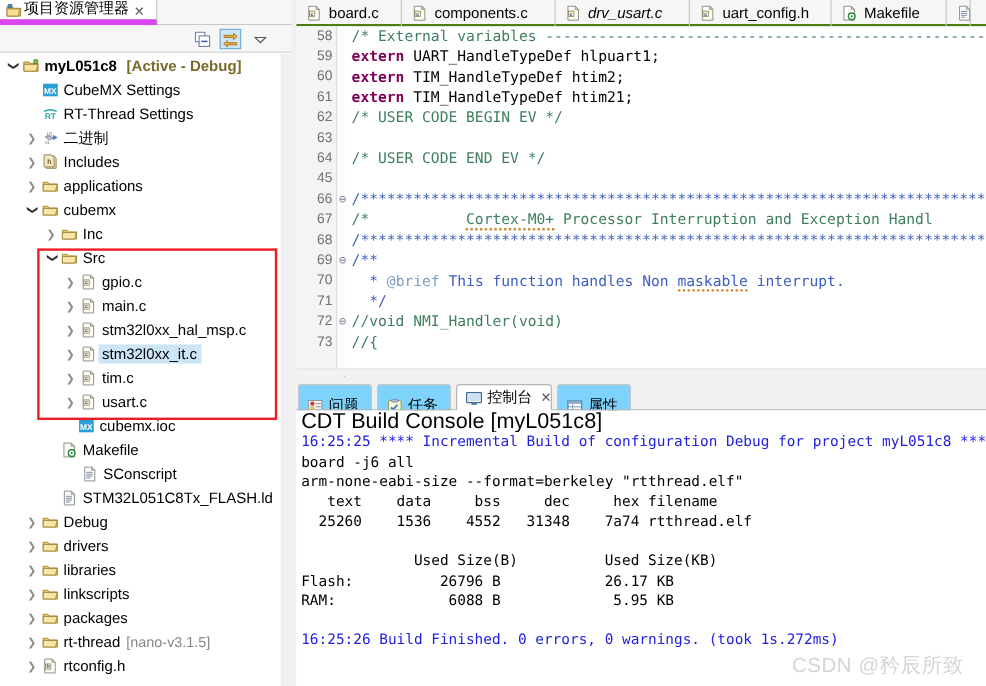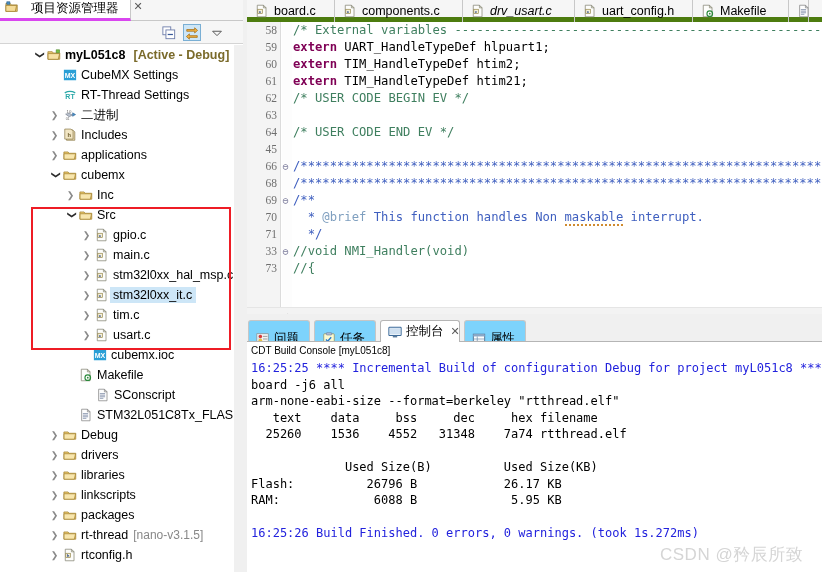--- a/index.html
+++ b/index.html
@@ -19,45 +19,44 @@
     position: absolute; left: 0; top: 0; width: 243px; height: 572px;
     background: #ffffff;
   }
   .explorer-tabbar {
     position: absolute; left: 0; top: 0; width: 243px; height: 21px;
     background: #f6f6f6;
     border-bottom: 1px solid #c8c8c8;
   }
   .explorer-tab {
     position: absolute; left: 0; top: 0; height: 21px;
-    display: flex; align-items: flex-start; gap: 12px;
+    display: flex; align-items: flex-end; gap: 1px;
     padding: 0 6px 0 5px;
     background: #ffffff;
     border-right: 1px solid #c8c8c8;
-    border-bottom: 3px solid #d946ef;
+    border-bottom: 5px solid #d946ef;
   }
   .explorer-tab .lbl { font-size: 12.5px; color: #000; white-space: nowrap; }
   .tab-x { color: #5a5a5a; font-size: 11px; margin-left: 3px; }
 
   .explorer-toolbar {
     position: absolute; left: 0; top: 21px; width: 243px; height: 23px;
     background: #f6f6f6;
     border-bottom: 1px solid #d4d4d4;
   }
   .tb-btn {
     position: absolute; top: 3px; width: 18px; height: 17px;
     display: flex; align-items: center; justify-content: center;
   }
   .tb-btn.sel { background: #cde6f7; border: 1px solid #7aafd4; }
 
   .tree {
     position: absolute; left: 0; top: 45px; width: 234px; height: 527px;
     background: #fff;
     overflow: hidden;
-    margin-left: 28px;
   }
   .row {
     position: relative; height: 20px; display: flex; align-items: center;
     white-space: nowrap; font-size: 12.5px; color: #000;
   }
   .row .arrow {
     width: 13px; display: inline-block; text-align: center;
     color: #8a8a8a; font-size: 9px; flex: 0 0 13px;
   }
   .row .arrow.open { color: #2b2b2b; }
@@ -85,21 +84,21 @@
   .vsplit {
     position: absolute; left: 243px; top: 0; width: 4px; height: 572px;
     background: #f0f0f0;
   }
 
   
   .right { position: absolute; left: 247px; top: 0; width: 575px; height: 572px; background:#f0f0f0; }
 
   .ed-tabbar {
     position: absolute; left: 0; top: 0; width: 575px; height: 22px;
-    background: #f6f6f6; border-bottom: 5px solid #4d7c0f;
+    background: #f6f6f6; border-bottom: 2px solid #4d7c0f;
   }
   .ed-tab {
     position: absolute; top: 0; height: 22px;
     display: flex; align-items: center; gap: 5px; padding: 0 8px;
     font-size: 12.5px; color: #000; white-space: nowrap;
     border-right: 1px solid #c8c8c8;
   }
 
   .editor {
     position: absolute; left: 0; top: 22px; width: 575px; height: 292px;
@@ -115,21 +114,21 @@
   }
   .code {
     position: absolute; left: 0; top: 0; width: 575px; height: 285px;
     font-family: "DejaVu Sans Mono", monospace;
     font-size: 12.2px; line-height: 17px;
     overflow: hidden;
   }
   .cline { position: relative; height: 17px; white-space: pre; }
   .cnum {
     position: absolute; left: 0; width: 30px; text-align: right;
-    color: #6e6e6e; font-family: Liberation Serif, serif; font-size: 11.5px;
+    color: #6e6e6e; font-family: Liberation Sans, sans-serif; font-size: 11.5px;
   }
   .cfold { position: absolute; left: 33px; width: 11px; text-align:center; color:#7b7b9b; font-size:10px;}
   .ctxt { position: absolute; left: 46px; }
   .kw { color: #7f0055; font-weight: bold; }
   .cm { color: #3f7f5f; }
   .cm-b { color: #3f5fbf; }
   .cm-tag { color: #7f9fbf; }
   .pl { color: #000; }
   .squiggle { border-bottom: 2px dotted #d08b2f; }
 
@@ -154,21 +153,21 @@
     font-size: 12.5px; white-space: nowrap;
     border: 1px solid #c6c6c6; border-bottom: none;
     border-top-left-radius: 3px; border-top-right-radius: 3px;
     background: #7dd3fc;
   }
   .con-tab.active { background: #ffffff; border-color: #b5b5b5; }
   .con-sep { position:absolute; left:0; top:22px; width:575px; height:1px; background:#b5b5b5;}
 
   .con-title {
     position: absolute; left: 0; top: 23px; width: 575px; height: 18px;
-    font-size: 10px; padding-left: 4px; line-height: 18px; background:#fff;
+    font-size: 18px; padding-left: 4px; line-height: 18px; background:#fff;
   }
   .con-body {
     position: absolute; left: 0; top: 41px; width: 575px; height: 212px;
     background: #ffffff;
     font-family: "DejaVu Sans Mono", monospace;
     font-size: 12px; line-height: 16.5px;
     padding-left: 4px;
   }
   .con-line { white-space: pre; height: 16.5px; }
   .con-blue { color: #2222dd; }
@@ -611,25 +610,26 @@
       <div class="code" id="code">
           <div class="cline"><span class="cnum">58</span><span class="ctxt"><span class="cm">/* External variables ---------------------------------------------------</span></span></div>
           <div class="cline"><span class="cnum">59</span><span class="ctxt"><span class="kw">extern</span><span class="pl"> UART_HandleTypeDef hlpuart1;</span></span></div>
           <div class="cline"><span class="cnum">60</span><span class="ctxt"><span class="kw">extern</span><span class="pl"> TIM_HandleTypeDef htim2;</span></span></div>
           <div class="cline"><span class="cnum">61</span><span class="ctxt"><span class="kw">extern</span><span class="pl"> TIM_HandleTypeDef htim21;</span></span></div>
           <div class="cline"><span class="cnum">62</span><span class="ctxt"><span class="cm">/* USER CODE BEGIN EV */</span></span></div>
           <div class="cline"><span class="cnum">63</span><span class="ctxt"><span class="pl"></span></span></div>
           <div class="cline"><span class="cnum">64</span><span class="ctxt"><span class="cm">/* USER CODE END EV */</span></span></div>
           <div class="cline"><span class="cnum">45</span><span class="ctxt"><span class="pl"></span></span></div>
           <div class="cline"><span class="cnum">66</span><span class="cfold">⊖</span><span class="ctxt"><span class="cm-b">/******************************************************************************</span></span></div>
+          <div class="cline"><span class="cnum">67</span><span class="ctxt"><span class="cm">/*           </span><span class="cm squiggle">Cortex-M0+</span><span class="cm"> Processor Interruption and Exception Handl</span></span></div>
           <div class="cline"><span class="cnum">68</span><span class="ctxt"><span class="cm-b">/******************************************************************************</span></span></div>
           <div class="cline"><span class="cnum">69</span><span class="cfold">⊖</span><span class="ctxt"><span class="cm-b">/**</span></span></div>
           <div class="cline"><span class="cnum">70</span><span class="ctxt"><span class="cm-b">  * </span><span class="cm-tag">@brief</span><span class="cm-b"> This function handles Non </span><span class="cm-b squiggle">maskable</span><span class="cm-b"> interrupt.</span></span></div>
           <div class="cline"><span class="cnum">71</span><span class="ctxt"><span class="cm-b">  */</span></span></div>
-          <div class="cline"><span class="cnum">33</span><span class="cfold">⊖</span><span class="ctxt"><span class="cm">//void NMI_Handler(void)</span></span></div>
+          <div class="cline"><span class="cnum">72</span><span class="cfold">⊖</span><span class="ctxt"><span class="cm">//void NMI_Handler(void)</span></span></div>
           <div class="cline"><span class="cnum">73</span><span class="ctxt"><span class="cm">//{</span></span></div>
         </div>
       <div class="ed-hscroll">
         <div class="thumbarea"></div>
         <div class="lt">‹</div>
       </div>
     </div>
 
     <div class="hsplit"></div>
 

